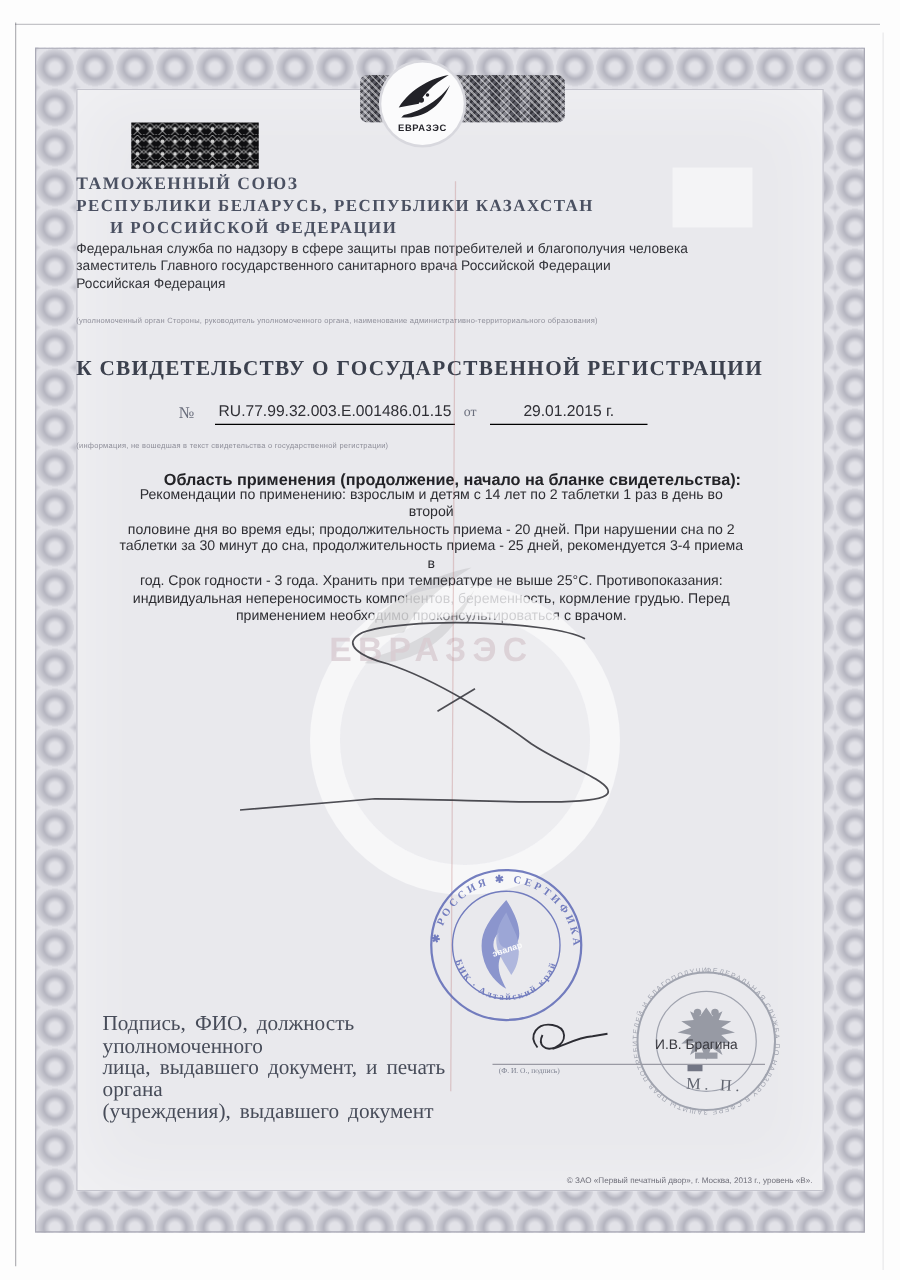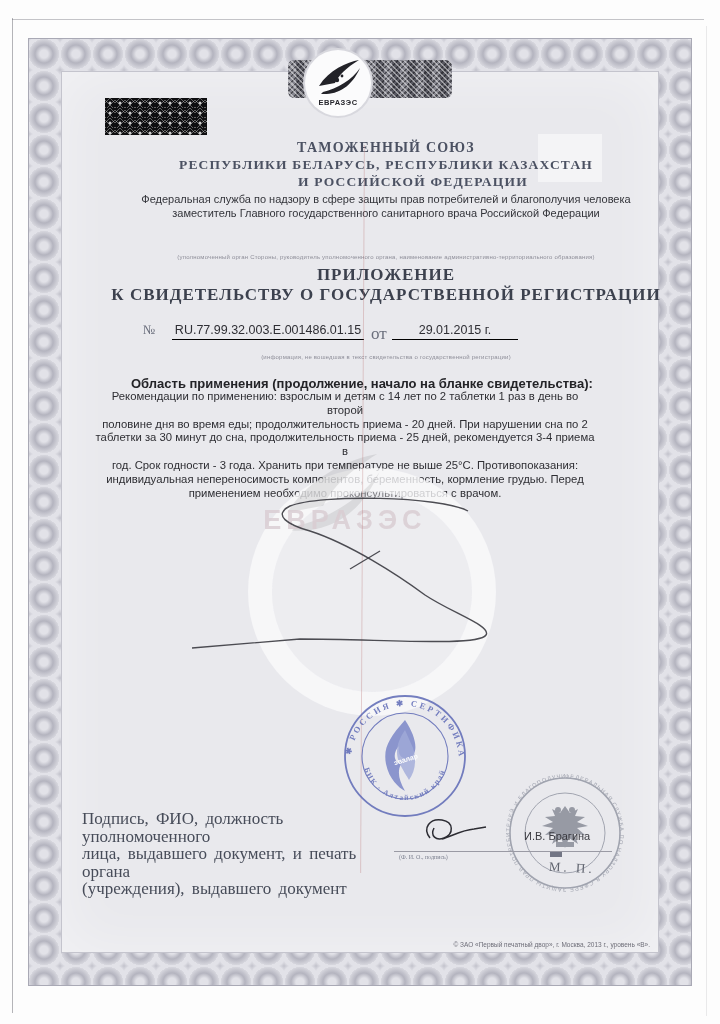--- a/index.html
+++ b/index.html
@@ -42,21 +42,21 @@
   
   .lattice{left:105px;top:98px;width:102px;height:37px;background-color:#0e0e10;
     background-image:
       radial-gradient(circle at 5px 5px,rgba(255,255,255,.8) 1.1px,transparent 1.8px),
       repeating-linear-gradient(45deg,rgba(255,255,255,.35) 0 1px,transparent 1px 5px),
       repeating-linear-gradient(-45deg,rgba(255,255,255,.35) 0 1px,transparent 1px 5px);
     background-size:10px 10px,10px 10px,10px 10px;}
 
   .light-patch{left:538px;top:134px;width:64px;height:48px;background:#f4f4f6;}
 
-  .center-text{left:61px;width:598px;text-align:center;color:#454b59;margin-left:26px;}
+  .center-text{left:61px;width:598px;color:#454b59;}
   .hdr-serif{font-family:"Liberation Serif",serif;font-weight:bold;letter-spacing:1.2px;color:#4b5162;}
   .hdr-sans{font-size:11px;color:#33343a;}
   .tiny{font-size:6px;color:#8e8e99;letter-spacing:.2px;}
 
   .title-serif{font-family:"Liberation Serif",serif;font-weight:bold;color:#3c414e;letter-spacing:1px;}
 
   .num-label{font-family:"Liberation Serif",serif;font-size:13px;color:#6a6e7c;}
   .num-val{font-size:12.5px;color:#2f2f35;}
   .underline{border-bottom:1px solid #000000;}
 
@@ -106,30 +106,30 @@
 
   <div class="abs lattice"></div>
 
   <div class="abs light-patch"></div>
 
   <div class="abs center-text hdr-serif" style="top:140px;font-size:14px;">ТАМОЖЕННЫЙ СОЮЗ</div>
   <div class="abs center-text hdr-serif" style="top:157px;font-size:13.5px;">РЕСПУБЛИКИ БЕЛАРУСЬ, РЕСПУБЛИКИ КАЗАХСТАН</div>
   <div class="abs center-text hdr-serif" style="top:174px;font-size:13.5px;padding-left:27px;">И РОССИЙСКОЙ ФЕДЕРАЦИИ</div>
   <div class="abs center-text hdr-sans" style="top:193px;">Федеральная служба по надзору в сфере защиты прав потребителей и благополучия человека</div>
   <div class="abs center-text hdr-sans" style="top:207px;">заместитель Главного государственного санитарного врача Российской Федерации</div>
+  <div class="abs center-text hdr-sans" style="top:221px;">Российская Федерация</div>
   <div class="abs center-text tiny" style="top:254px;">(уполномоченный орган Стороны, руководитель уполномоченного органа, наименование административно-территориального образования)</div>
 
-  <div class="abs center-text title-serif" style="top:265px;font-size:17px;">ПРИЛОЖЕНИЕ</div>
   <div class="abs center-text title-serif" style="top:285px;font-size:17px;">К СВИДЕТЕЛЬСТВУ О ГОСУДАРСТВЕННОЙ РЕГИСТРАЦИИ</div>
 
   <div class="abs num-label" style="left:143px;top:322px;">№</div>
   <div class="abs underline" style="left:172px;top:320px;width:192px;height:19px;text-align:center;">
     <span class="num-val">RU.77.99.32.003.Е.001486.01.15</span>
   </div>
-  <div class="abs num-label" style="left:371px;top:324px;font-size:17px;">от</div>
+  <div class="abs num-label" style="left:371px;top:324px;font-size:11px;">от</div>
   <div class="abs underline" style="left:392px;top:320px;width:126px;height:19px;text-align:center;">
     <span class="num-val">29.01.2015 г.</span>
   </div>
   <div class="abs center-text tiny" style="top:354px;">(информация, не вошедшая в текст свидетельства о государственной регистрации)</div>
 
   <div class="abs body-head" style="left:95px;top:376px;width:496px;">Область применения (продолжение, начало на бланке свидетельства):</div>
   <div class="abs body-text" style="left:95px;top:390px;width:500px;text-align:center;">Рекомендации по применению: взрослым и детям с 14 лет по 2 таблетки 1 раз в день во второй
 половине дня во время еды; продолжительность приема - 20 дней. При нарушении сна по 2
 таблетки за 30 минут до сна, продолжительность приема - 25 дней, рекомендуется 3-4 приема в
 год. Срок годности - 3 года. Хранить при температуре не выше 25°С. Противопоказания:

